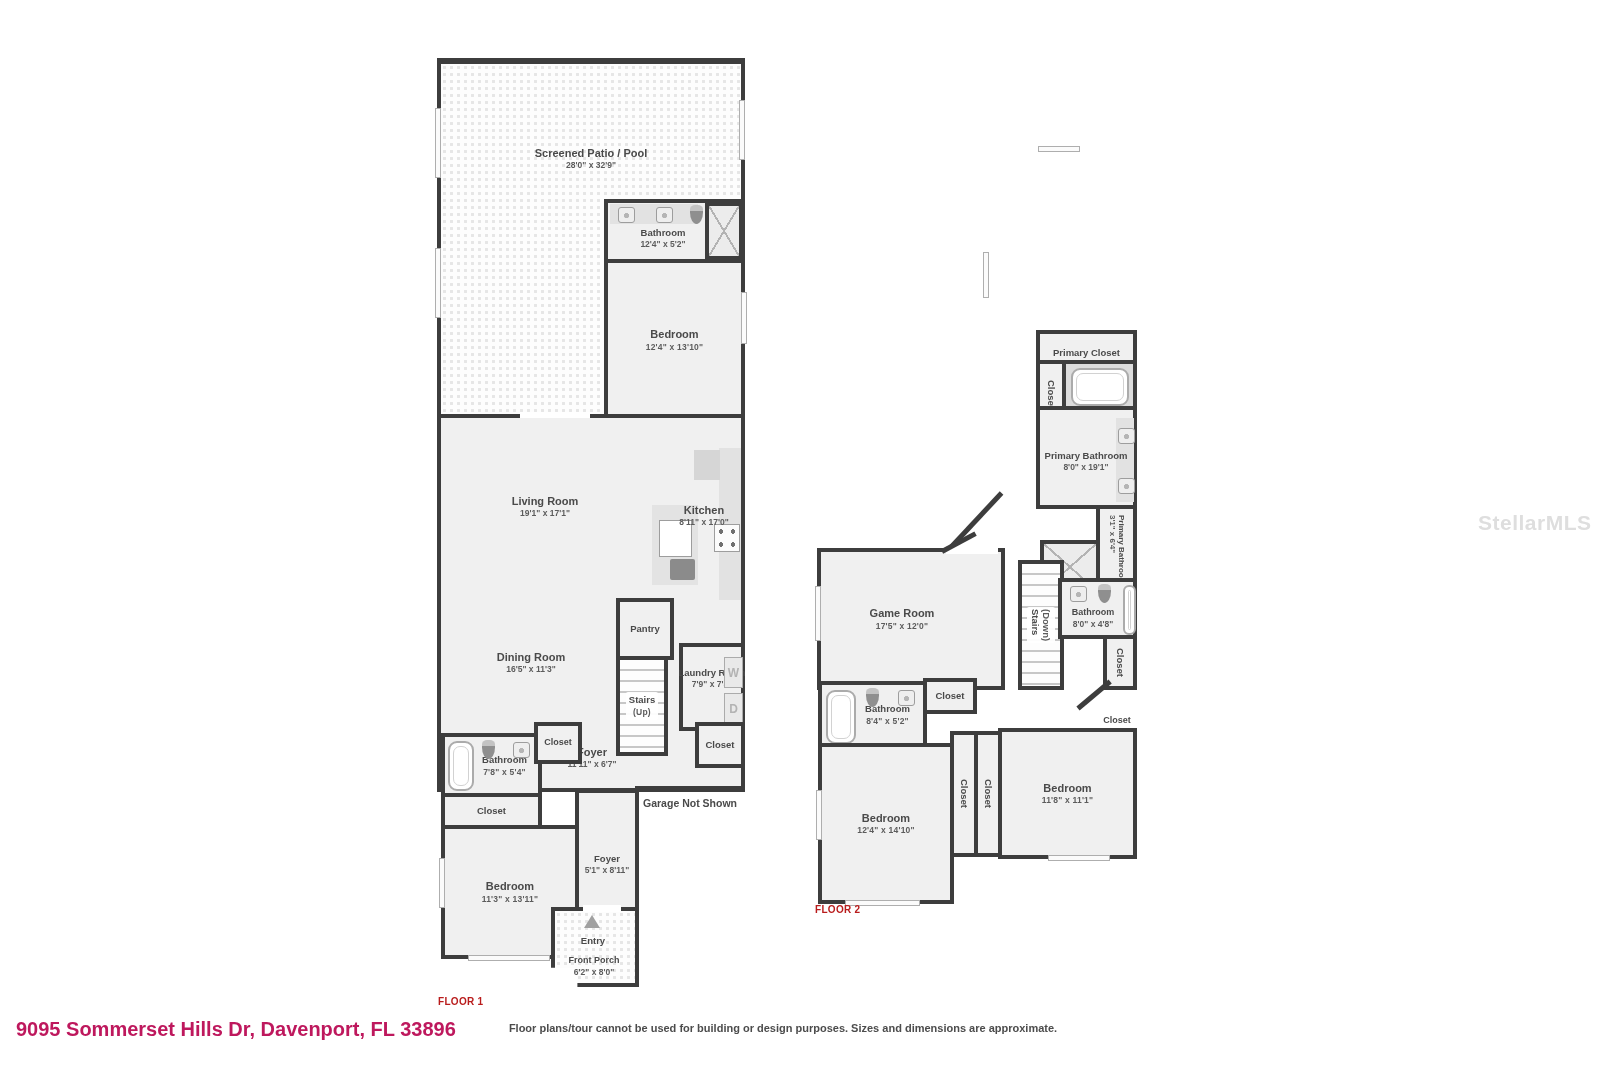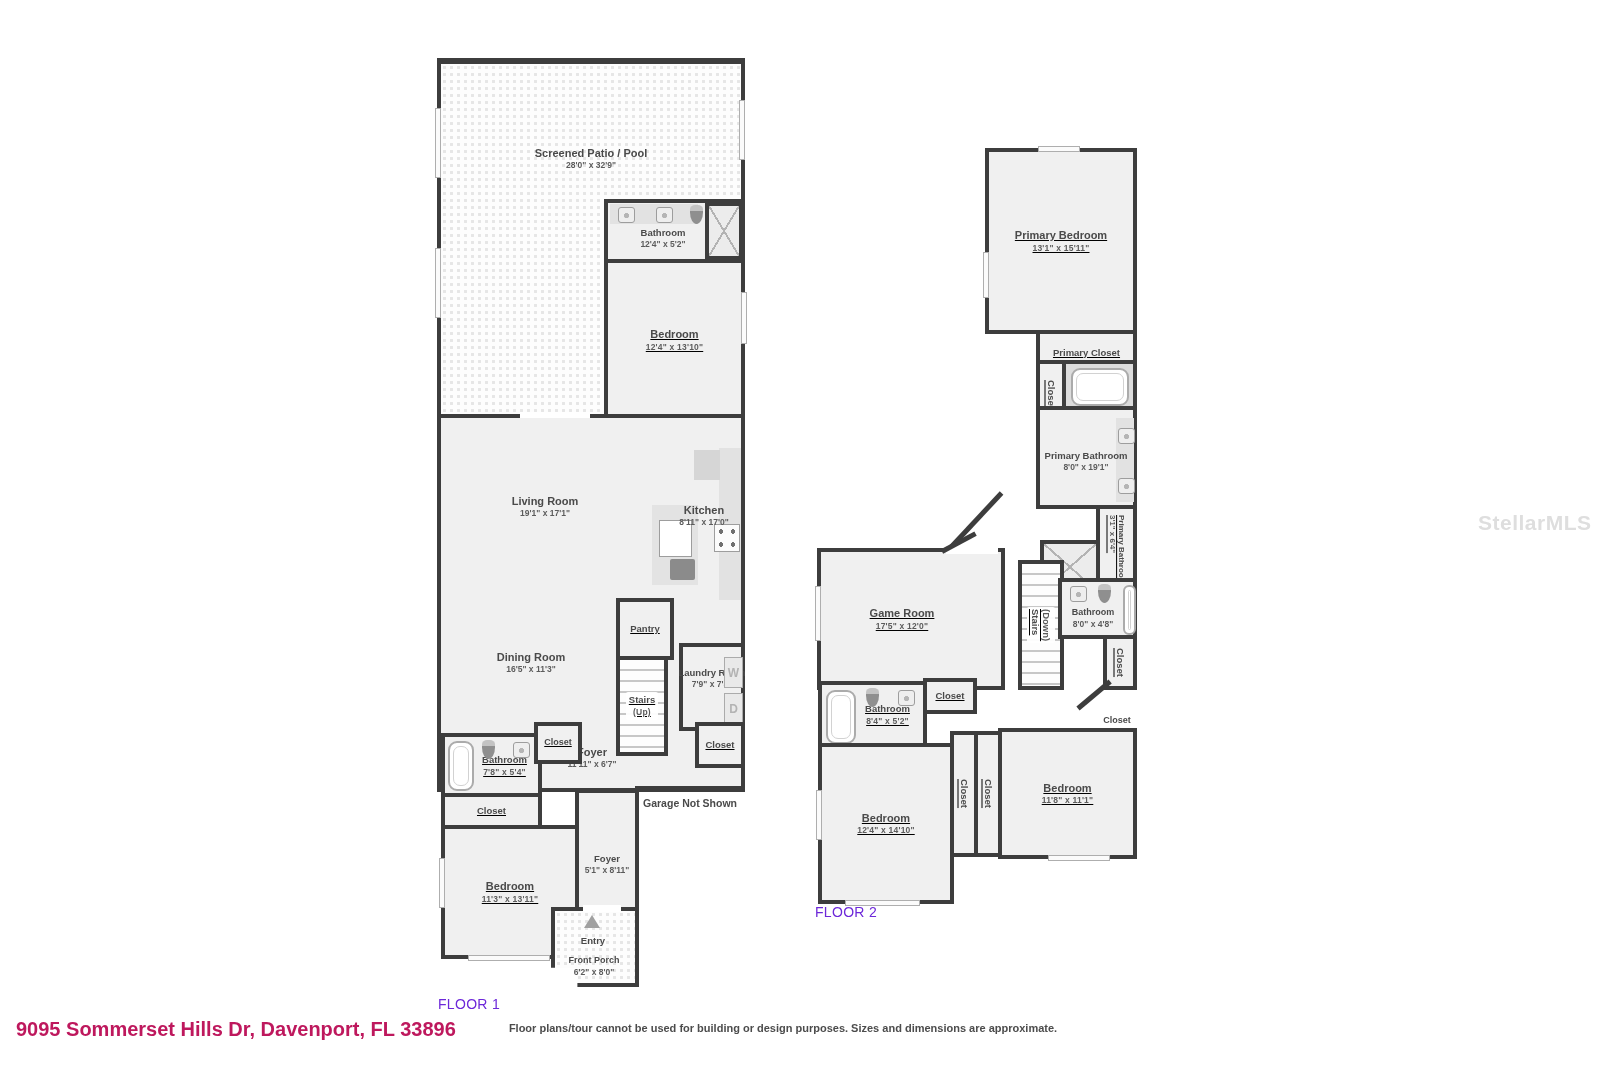--- a/index.html
+++ b/index.html
@@ -1,18 +1,18 @@
 <!DOCTYPE html>
 <html><head>
 <meta charset="utf-8">
 <style>
   html,body{margin:0;padding:0;background:#fff;}
   #canvas{position:relative;width:1600px;height:1066px;background:#ffffff;overflow:hidden;
           font-family:"Liberation Sans",sans-serif;}
-  .room{position:absolute;box-sizing:border-box;background:#f0f0f0;border:4px solid #3d3d3d;text-decoration:underline;}
+  .room{position:absolute;box-sizing:border-box;background:#f0f0f0;border:4px solid #3d3d3d;}
   .dots{background-color:#fdfdfd;background-image:radial-gradient(#e6e6e6 1.4px,transparent 1.6px);background-size:7px 7px;}
   .cflex{display:flex;align-items:center;justify-content:center;}
   .lbl{text-align:center;color:#4a4a4a;font-weight:700;font-size:11px;line-height:1.3;}
   .lbl .dims{display:block;font-size:8.5px;font-weight:700;color:#5c5c5c;letter-spacing:.2px;}
   .lbl-free{position:absolute;text-align:center;color:#4a4a4a;font-weight:700;font-size:11px;line-height:1.3;}
   .lbl-free .dims{display:block;font-size:8.5px;font-weight:700;color:#5c5c5c;}
   .sm{font-size:9.5px;}
   .xs{font-size:9px;}
   .vlabel{writing-mode:vertical-rl;text-orientation:mixed;font-weight:700;color:#4a4a4a;font-size:9.5px;}
   .vlabel-lr{writing-mode:vertical-lr;text-orientation:mixed;font-weight:700;color:#4a4a4a;font-size:9.5px;}
@@ -35,21 +35,21 @@
   .stove{position:absolute;background:#fbfbfb;border:1px solid #9d9d9d;box-sizing:border-box;
          background-image:radial-gradient(circle,#6f6f6f 2.1px,transparent 2.5px);background-size:50% 50%;}
   .appl{position:absolute;background:#e9e9e9;border:1px solid #ababab;color:#b3b3b3;font-weight:700;font-size:12px;
         display:flex;align-items:center;justify-content:center;box-sizing:border-box;}
   .fridge{position:absolute;background:#d6d6d6;}
   .win{position:absolute;background:#fbfbfb;border:1px solid #aeaeae;box-sizing:border-box;}
   .gap{position:absolute;background:#ffffff;}
   .wallseg{position:absolute;background:#3d3d3d;}
   .tri{position:absolute;width:0;height:0;border-left:8px solid transparent;border-right:8px solid transparent;border-bottom:13px solid #a0a0a0;}
   .cut{position:absolute;background:#fff;}
-  .floor-tag{position:absolute;font-weight:400;font-size:14px;color:#6d28d9;letter-spacing:.3px;}
+  .floor-tag{position:absolute;font-weight:700;font-size:10px;color:#b91c1c;letter-spacing:.3px;}
   .addr{position:absolute;left:16px;top:1018px;font-weight:700;font-size:20px;color:#be185d;}
   .disclaimer{position:absolute;left:470px;top:1022px;width:626px;text-align:center;font-weight:700;font-size:11px;color:#4c4c4c;}
   .watermark{position:absolute;left:1478px;top:511px;font-size:21px;font-weight:700;color:#dedede;letter-spacing:.5px;}
 </style>
 </head>
 <body>
 
 <div id="canvas">
 
   <div class="room dots" style="left:437px;top:58px;width:308px;height:360px;border-top-width:6px;">
@@ -191,26 +191,20 @@
   </div>
   <div class="lbl-free" style="left:554px;top:952px;width:80px;">
     <span class="xs">Front Porch</span>
     <span class="dims">6'2" x 8'0"</span>
   </div>
 
   <div class="floor-tag" style="left:438px;top:996px;">
     <span>FLOOR 1</span>
   </div>
 
-  <div class="room cflex" style="left:985px;top:148px;width:152px;height:186px;">
-    <div class="lbl">
-      <span>Primary Bedroom</span>
-      <span class="dims">13'1" x 15'11"</span>
-    </div>
-  </div>
   <div class="win" style="left:1038px;top:146px;width:42px;height:6px;"></div>
   <div class="win" style="left:983px;top:252px;width:6px;height:46px;"></div>
 
   <div class="room cflex" style="left:1036px;top:330px;width:101px;height:46px;">
     <span class="lbl sm">Primary Closet</span>
   </div>
 
   <div class="room cflex" style="left:1036px;top:360px;width:30px;height:70px;">
     <span class="vlabel xs">Closet</span>
   </div>

